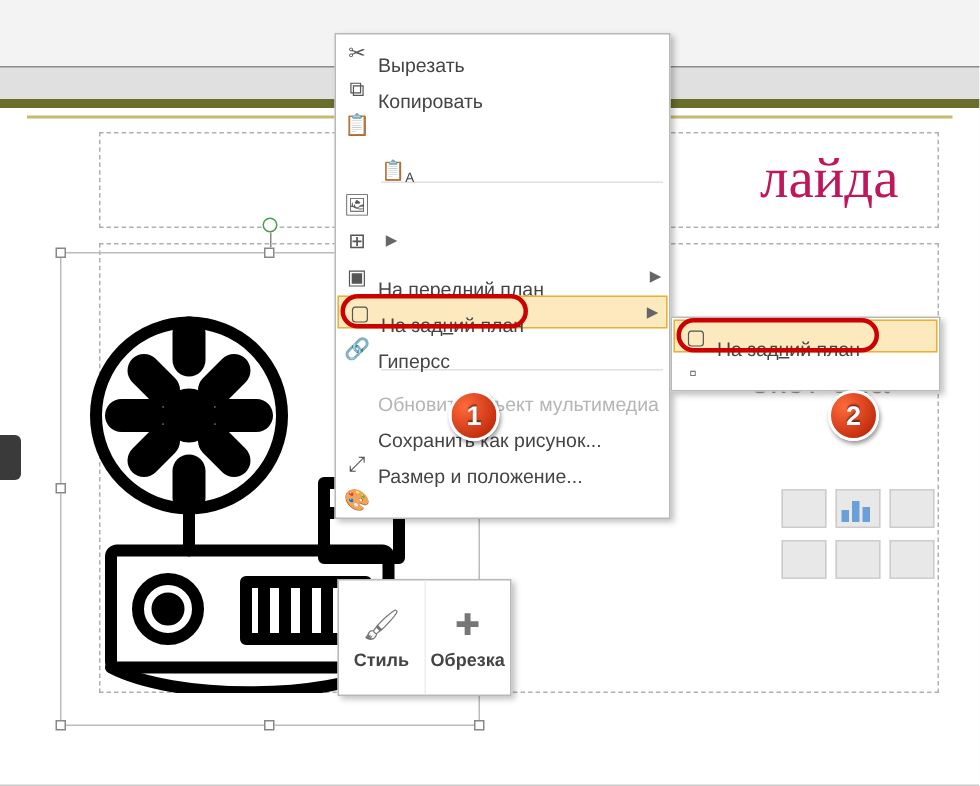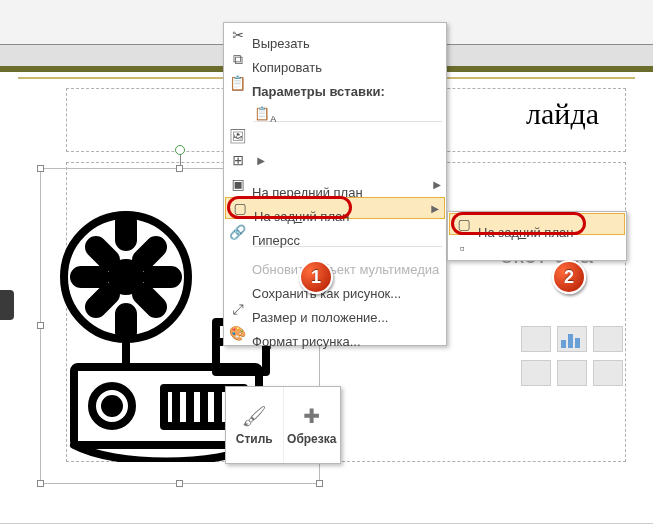--- a/index.html
+++ b/index.html
@@ -2,21 +2,21 @@
 <html><head>
 <meta charset="utf-8">
 <style>
   *{box-sizing:border-box;margin:0;padding:0;font-family:'Segoe UI',Tahoma,sans-serif;font-size:13px;}
   body{width:653px;height:524px;background:#fdfdfd;position:relative;overflow:hidden;}
   .topgray{position:absolute;left:0;top:0;right:0;height:44px;background:#f3f3f3;}
   .topdark{position:absolute;left:0;top:44px;right:0;height:26px;background:#e0e0e0;border-top:1px solid #8a8a8a;border-bottom:1px solid #8a8a8a;}
   .paper{position:absolute;left:0;top:66px;right:0;bottom:0;background:#fff;border-top:6px solid #6a6d2b;border-bottom:1px solid #ccc;}
   .paper .gold{position:absolute;left:18px;right:18px;top:5px;height:2px;background:#cbb870;}
   .title-box{position:absolute;left:66px;top:88px;width:560px;height:64px;border:1px dashed #b0b0b0;}
-  .title-box span{position:absolute;right:26px;top:8px;font-family:'Times New Roman',serif;font-size:30px;color:#000000;}
+  .title-box span{position:absolute;right:26px;top:8px;font-family:'Times New Roman',serif;font-size:38px;color:#be185d;}
   .body-box{position:absolute;left:66px;top:162px;width:560px;height:300px;border:1px dashed #b0b0b0;}
   .body-box .txt{position:absolute;right:32px;top:78px;font-size:24px;color:#999;}
   .sel-box{position:absolute;left:40px;top:168px;width:280px;height:316px;border:1px solid #bbb;}
   .sel-box .h{position:absolute;width:7px;height:7px;border:1px solid #888;background:#fff;}
   .h.tl{left:-4px;top:-4px}.h.tr{right:-4px;top:-4px}.h.bl{left:-4px;bottom:-4px}.h.br{right:-4px;bottom:-4px}
   .h.tm{left:50%;top:-4px;margin-left:-4px}.h.bm{left:50%;bottom:-4px;margin-left:-4px}
   .h.lm{left:-4px;top:50%;margin-top:-4px}.h.rm{right:-4px;top:50%;margin-top:-4px}
   .rot{position:absolute;left:50%;top:-24px;margin-left:-5px;width:10px;height:10px;border:1px solid #4a9b4a;border-radius:50%;background:#fff;}
   .rot:after{content:"";position:absolute;left:4px;top:9px;width:1px;height:10px;background:#888;}
   .obj{position:absolute;left:56px;top:192px;}
@@ -126,21 +126,20 @@
   <div class="row">
     <div class="ic">✂</div>
     <div class="lab">Вырезать</div>
   </div>
   <div class="row">
     <div class="ic">⧉</div>
     <div class="lab">Копировать</div>
   </div>
   <div class="row header">
     <div class="ic">📋</div>
-    <div class="lab">Параметры вставки:</div>
   </div>
   <div class="row">
     <div class="ic"></div>
     <div class="lab" style="padding-left:2px;">📋<sub style="font-size:9px">A</sub></div>
   </div>
   <div class="sep"></div>
   <div class="row">
     <div class="ic">🖼</div>
   </div>
   <div class="row disabled">
@@ -170,21 +169,20 @@
   <div class="row">
     <div class="ic"></div>
     <div class="lab">Сохранить как рисунок...</div>
   </div>
   <div class="row">
     <div class="ic">⤢</div>
     <div class="lab">Размер и положение...</div>
   </div>
   <div class="row">
     <div class="ic">🎨</div>
-    <div class="lab">Формат рисунка...</div>
   </div>
 </div>
 
 <div class="menu menu2">
   <div class="row hover">
     <div class="red-ring"></div>
     <div class="ic">▢</div>
     <div class="lab">На зад<span class="u">н</span>ий план</div>
   </div>
   <div class="row">

